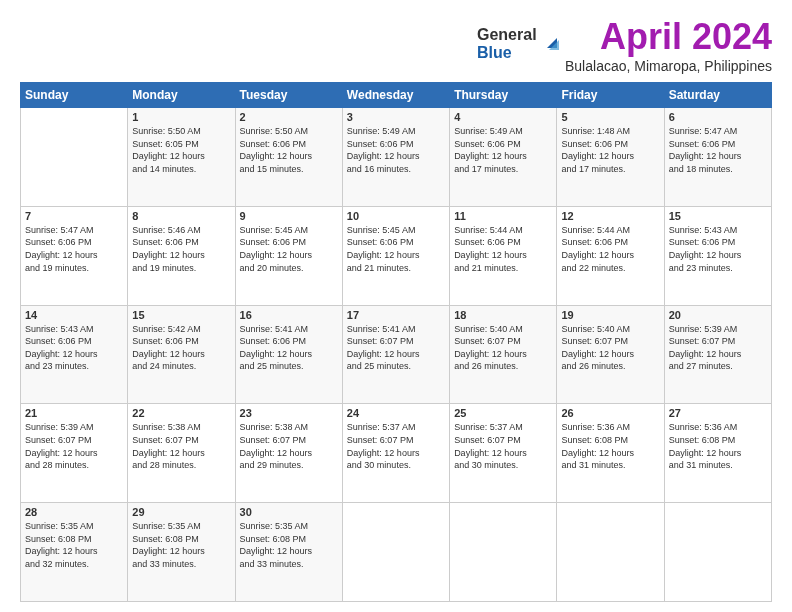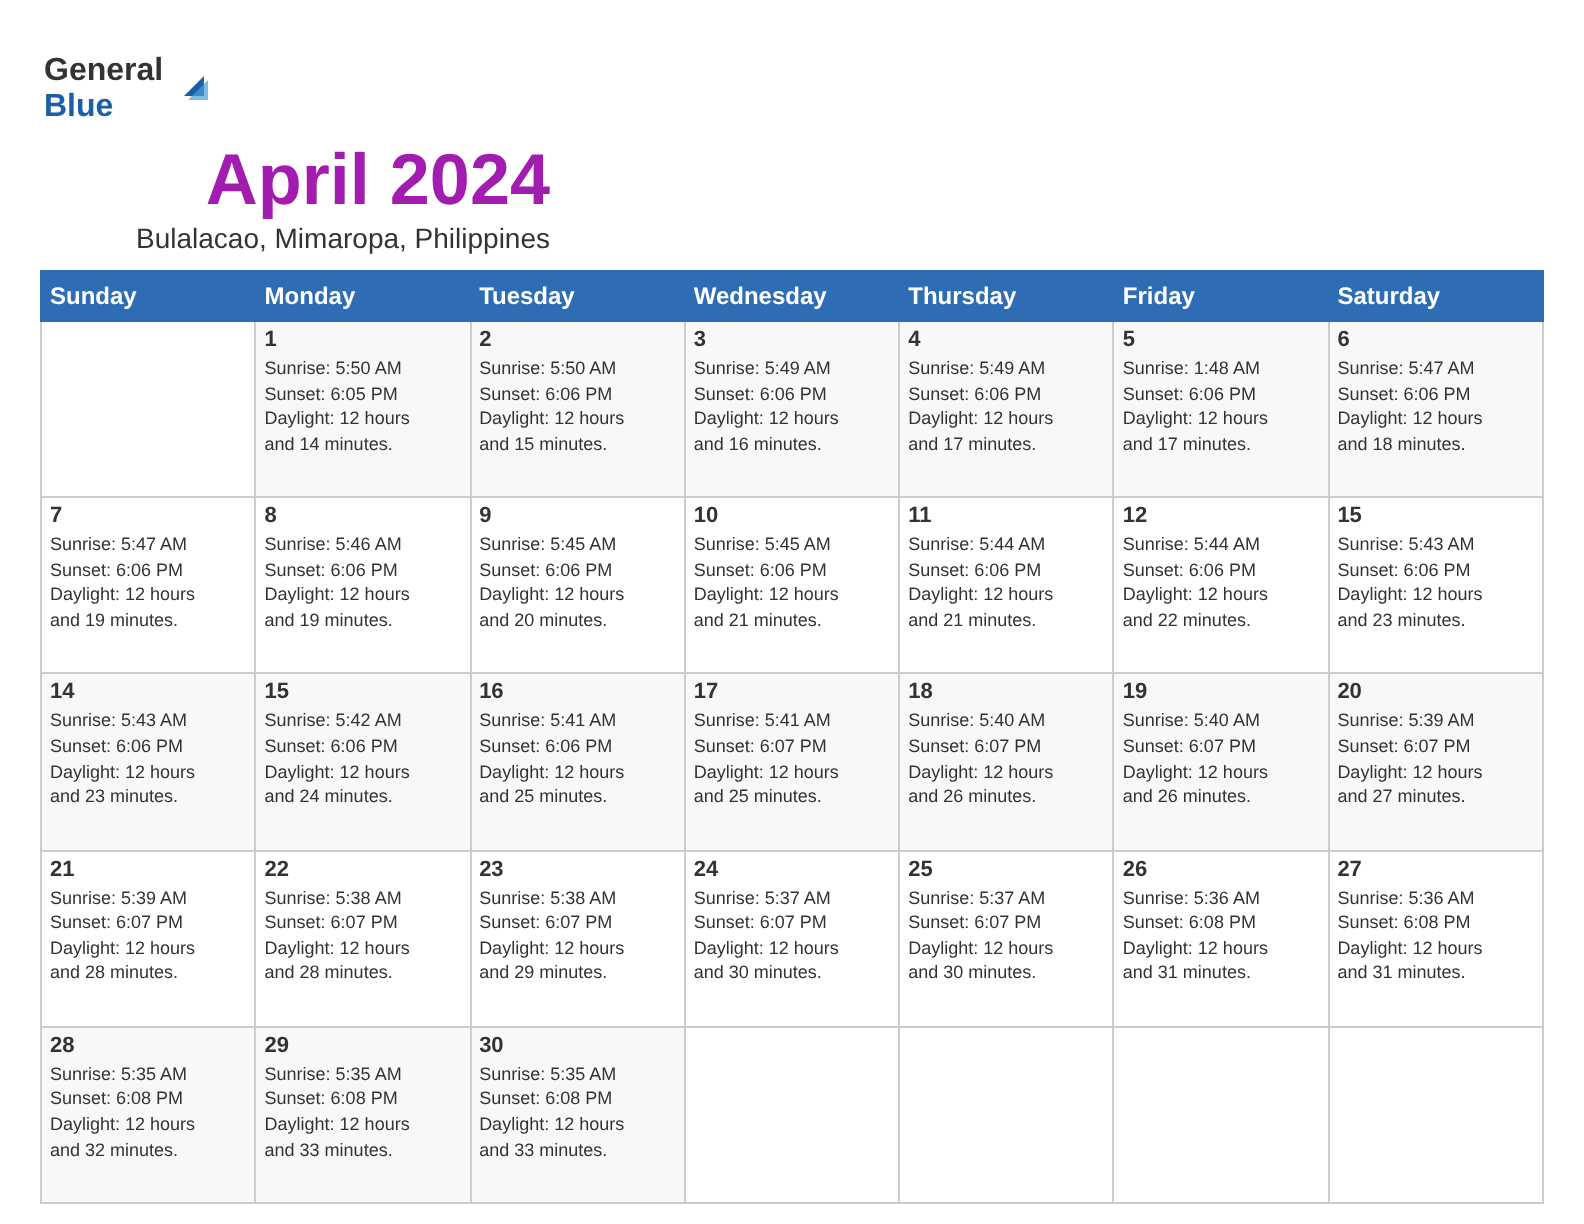--- a/index.html
+++ b/index.html
@@ -15,40 +15,38 @@
       height: 612px;
       padding: 16px 20px 10px;
       display: flex;
       flex-direction: column;
     }
     .header {
       display: flex;
       align-items: flex-start;
       justify-content: flex-end;
       margin-bottom: 8px;
-      flex-direction: column;
     }
     .logo {
       display: flex;
       align-items: center;
       margin-top: 4px;
     }
     .title-block {
       text-align: right;
     }
     .month-title {
       font-size: 36px;
       font-weight: bold;
       color: #a21caf;
     }
     .location {
       font-size: 14px;
       color: #333;
       font-weight: normal;
-      margin-left: 48px;
     }
     .calendar {
       flex: 1;
       border: 1px solid #ccc;
       border-collapse: collapse;
       width: 100%;
       table-layout: fixed;
     }
     .calendar th {
       background-color: #2e6db4;

